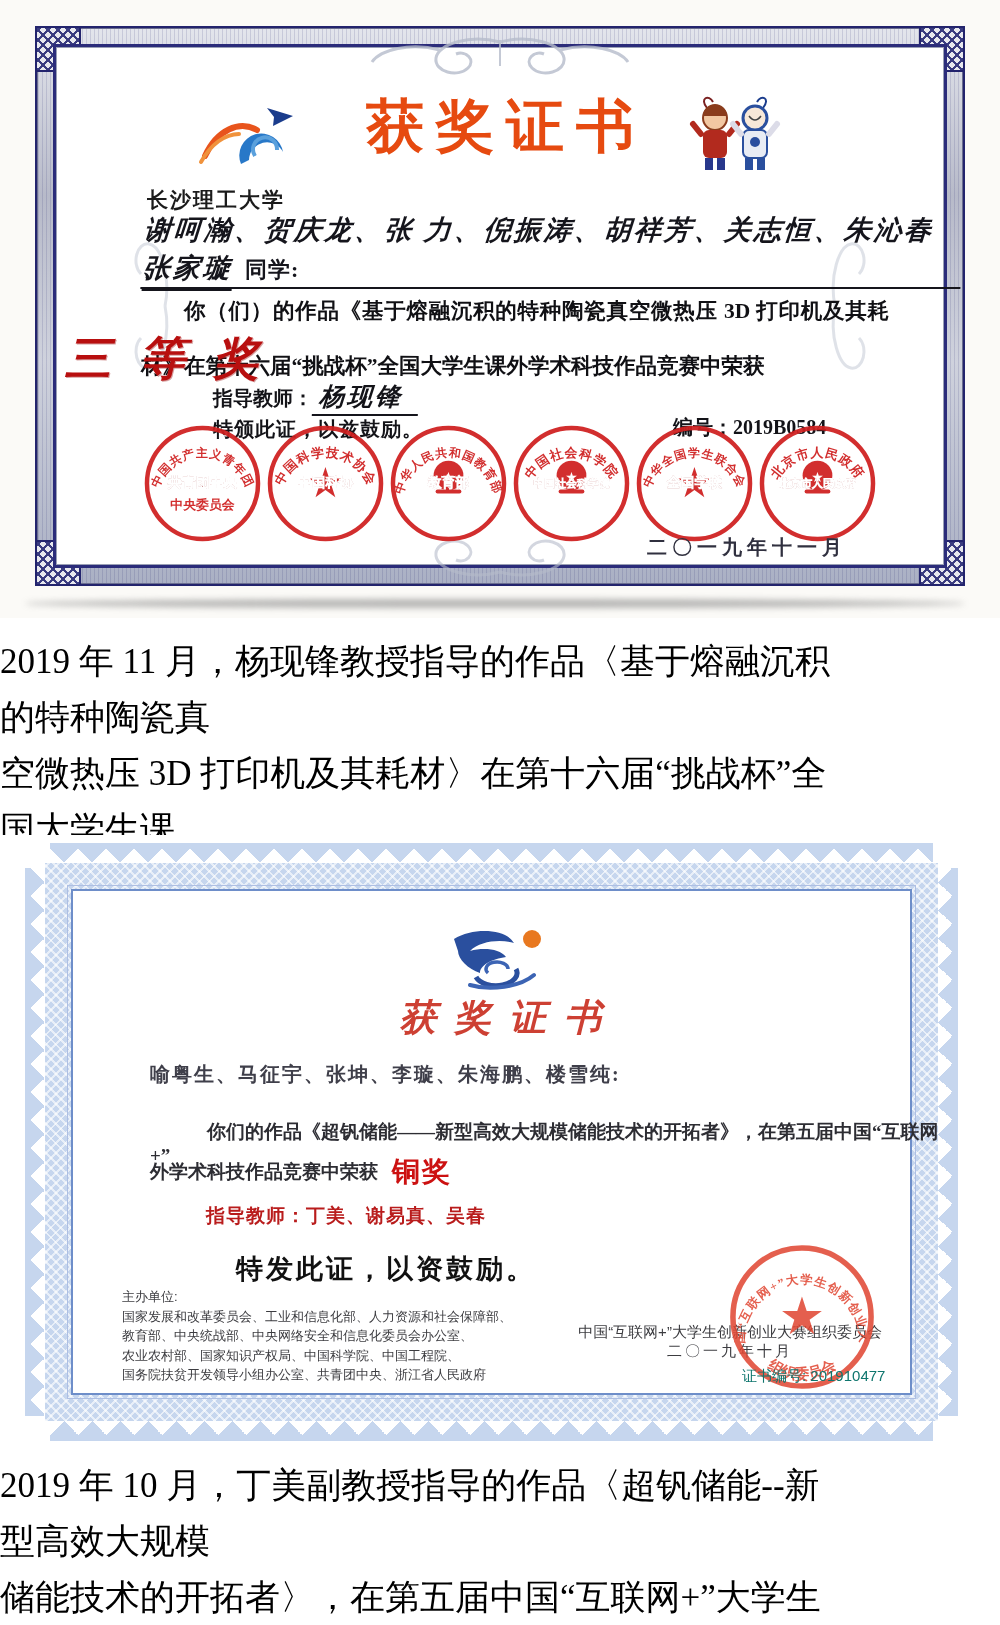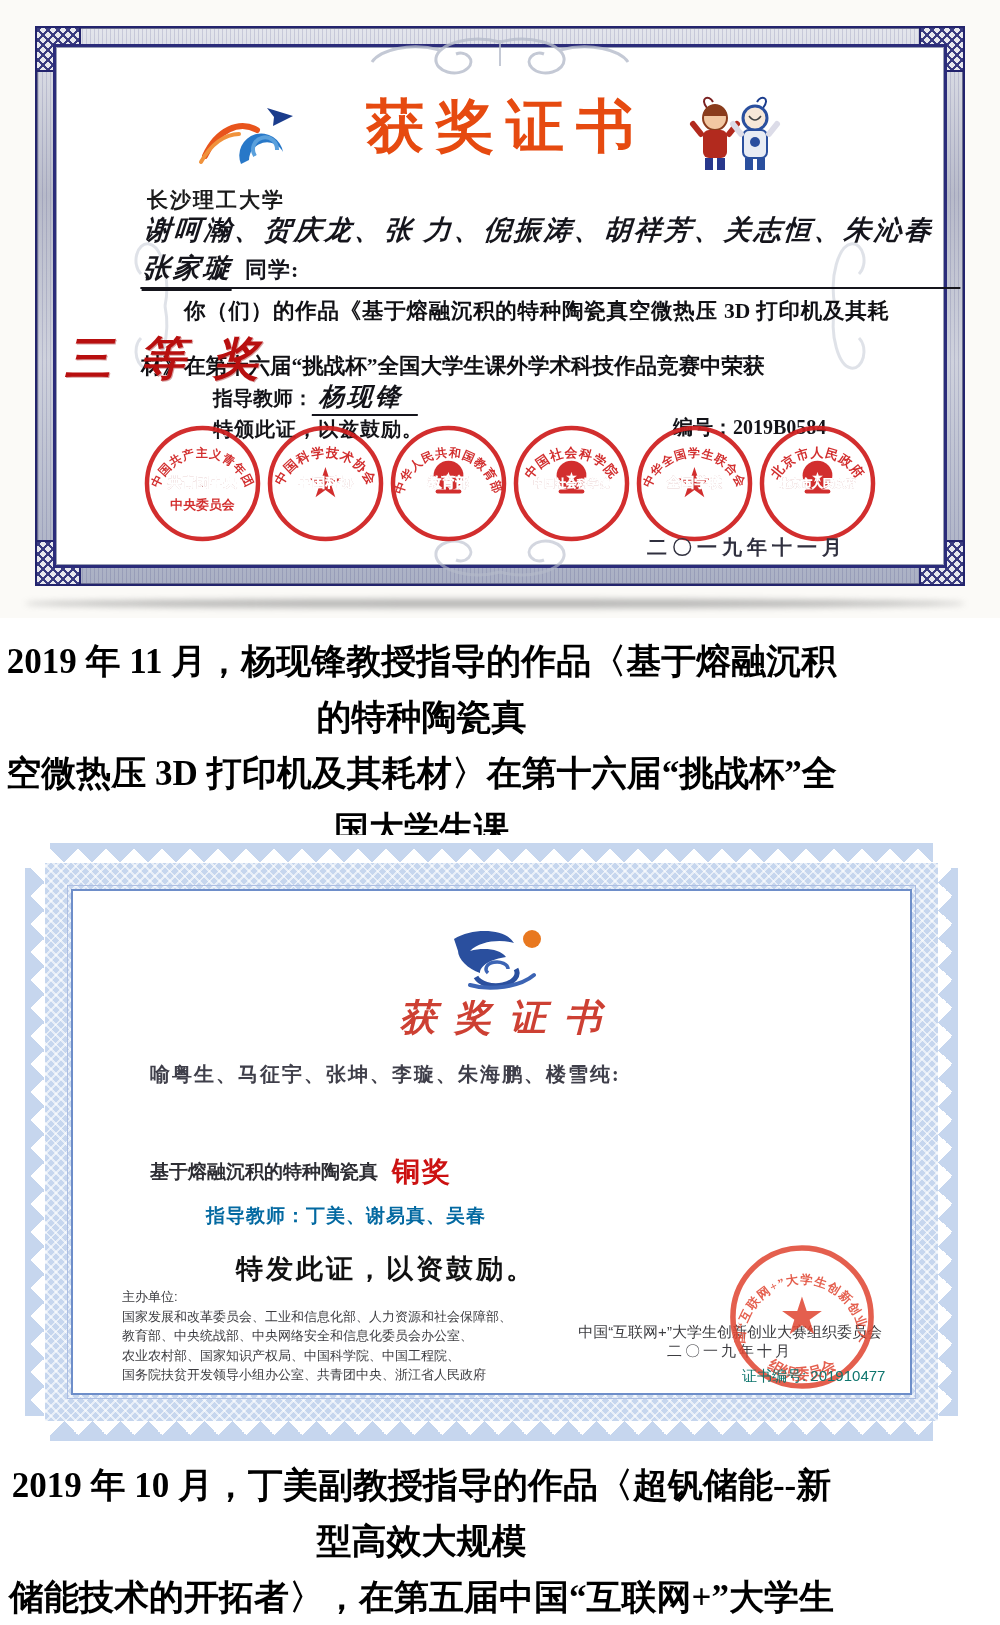--- a/index.html
+++ b/index.html
@@ -53,22 +53,22 @@
             text-shadow:1px 1px 0 rgba(150,10,10,.4);}
   .c1-advisor{position:absolute;left:176px;top:352px;font-size:20px;font-weight:bold;color:#131318;}
   .c1-advisor .hand{font-size:25px;padding:0 16px 1px 6px;border-bottom:2px solid #15151c;}
   .c1-issue{position:absolute;left:176px;top:388px;font-size:20px;font-weight:bold;color:#131318;letter-spacing:1px;}
   .c1-serial{position:absolute;left:636px;top:386px;font-size:20px;font-weight:bold;color:#131318;}
   .c1-seals{position:absolute;left:106px;right:86px;top:396px;display:flex;justify-content:space-between;}
   .seal{width:119px;height:119px;opacity:.93;}
   .c1-date{position:absolute;left:610px;top:506px;font-size:20px;color:#30303f;letter-spacing:5px;font-weight:bold;}
 
   
-  .caption{position:absolute;left:0;width:843px;text-align:center;color:#000;
-           font-size:35px;font-weight:bold;line-height:56px;}
+  .caption{position:absolute;left:0;width:843px;color:#000;
+           font-size:35px;font-weight:normal;line-height:56px;}
   .caption1{top:634px;}
   .caption2{top:1458px;}
 
   
   .lace-frame{position:absolute;left:45px;top:28px;width:893px;height:558px;box-sizing:border-box;
     background:
       repeating-linear-gradient(45deg, rgba(255,255,255,.6) 0 2px, rgba(0,0,0,0) 2px 7px),
       repeating-linear-gradient(-45deg, rgba(255,255,255,.6) 0 2px, rgba(0,0,0,0) 2px 7px),
       #c6d6ee;}
   .fz{position:absolute;}
@@ -84,21 +84,21 @@
               outline:1px solid #aebfe3;outline-offset:3px;}
 
   
   .c2-logo{position:absolute;left:440px;top:90px;width:118px;height:68px;}
   .c2-title{position:absolute;left:0;right:0;top:158px;text-align:center;font-size:37px;font-weight:bold;
             font-style:italic;color:#cd4033;letter-spacing:18px;text-indent:18px;}
   .c2-names{position:absolute;left:150px;top:226px;font-size:20px;font-weight:bold;color:#3f3f4a;letter-spacing:2px;}
   .c2-body1{position:absolute;left:150px;right:60px;top:284px;font-size:19px;font-weight:bold;color:#2d2d33;text-indent:3em;}
   .c2-body2{position:absolute;left:150px;top:318px;font-size:19px;font-weight:bold;color:#2d2d33;}
   .c2-award{font-size:28px;color:#cc1111;margin-left:14px;letter-spacing:2px;vertical-align:-3px;}
-  .c2-advisor{position:absolute;left:206px;top:368px;font-size:19px;font-weight:bold;color:#0369a1;letter-spacing:1px;}
+  .c2-advisor{position:absolute;left:206px;top:368px;font-size:19px;font-weight:bold;color:#b91c1c;letter-spacing:1px;}
   .c2-issue{position:absolute;left:204px;top:416px;font-size:27px;font-weight:bold;color:#111;letter-spacing:3px;margin-left:32px;}
   .c2-hosts{position:absolute;left:122px;top:452px;font-size:13px;color:#3c3c40;line-height:19.5px;
             font-family:"Liberation Sans","DejaVu Sans",sans-serif;}
   .c2-right{position:absolute;left:540px;width:380px;top:488px;text-align:center;
             font-size:15px;color:#3c3c40;font-family:"Liberation Sans","DejaVu Sans",sans-serif;}
   .c2-date{margin-top:0;letter-spacing:3px;}
   .c2-serial{position:absolute;left:742px;top:532px;font-size:15px;color:#0f766e;
              font-family:"Liberation Sans","DejaVu Sans",sans-serif;}
   .c2-seal{position:absolute;left:728px;top:408px;width:148px;height:148px;opacity:.85;}
 </style>
@@ -280,22 +280,23 @@
 
     <svg class="c2-logo" viewBox="0 0 118 68">
       <path d="M14,14 C34,2 66,4 74,18 C60,14 40,16 30,26 C44,22 60,24 66,32 C52,34 40,40 40,48 C28,44 18,34 18,26 Z" fill="#2a4f9e"></path>
       <path d="M36,52 a20,12 0 1 0 40,-8" fill="none" stroke="#2a4f9e" stroke-width="5"></path>
       <path d="M48,48 a11,7 0 1 1 20,-4" fill="none" stroke="#3c64b4" stroke-width="3.5"></path>
       <path d="M30,60 C50,66 80,62 94,50" fill="none" stroke="#3c64b4" stroke-width="4" stroke-linecap="round"></path>
       <circle cx="92" cy="14" r="9" fill="#e87820"></circle>
     </svg>
     <div class="c2-title">获奖证书</div>
     <div class="c2-names">喻粤生、马征宇、张坤、李璇、朱海鹏、楼雪纯:</div>
+    <div class="c2-body1">你们的作品《超钒储能——新型高效大规模储能技术的开拓者》，在第五届中国“互联网+”</div>
     <div class="c2-body2">
-      <span>基于熔融沉积的特种陶瓷真</span><span class="c2-award">铜奖</span>
+      <span>外学术科技作品竞赛中荣获</span><span class="c2-award">铜奖</span>
     </div>
     <div class="c2-advisor">指导教师：丁美、谢易真、吴春</div>
     <div class="c2-issue">特发此证，以资鼓励。</div>
 
     <div class="c2-hosts">
       <div>主办单位:</div>
       <div>国家发展和改革委员会、工业和信息化部、人力资源和社会保障部、</div>
       <div>教育部、中央统战部、中央网络安全和信息化委员会办公室、</div>
       <div>农业农村部、国家知识产权局、中国科学院、中国工程院、</div>
       <div>国务院扶贫开发领导小组办公室、共青团中央、浙江省人民政府</div>

